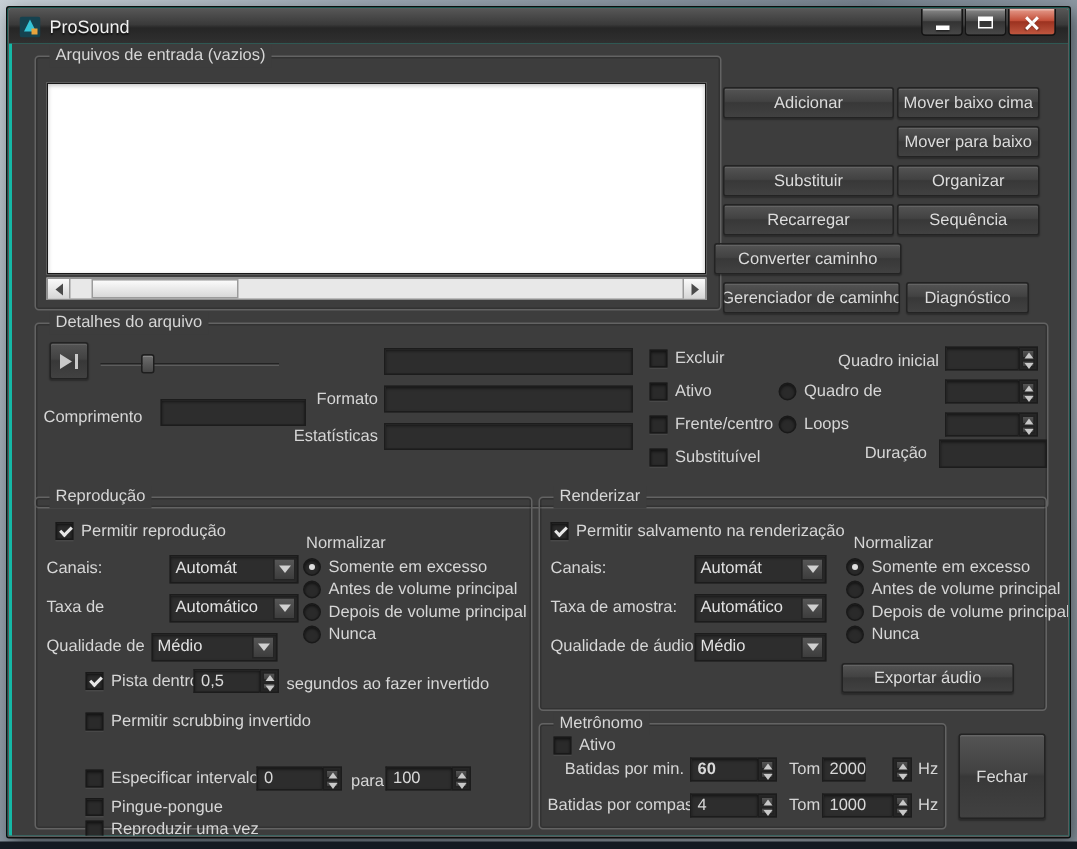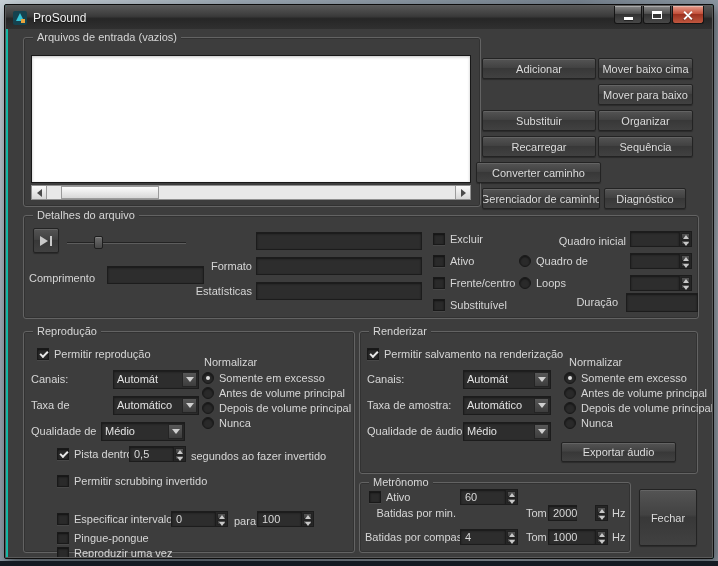--- a/index.html
+++ b/index.html
@@ -140,21 +140,21 @@
     <div class="btn" style="left:590px;top:29px;width:95px;height:21px;">Mover baixo cima</div>
     <div class="btn" style="left:590px;top:55px;width:95px;height:21px;">Mover para baixo</div>
     <div class="btn" style="left:474px;top:81px;width:114px;height:21px;">Substituir</div>
     <div class="btn" style="left:474px;top:107px;width:114px;height:21px;">Recarregar</div>
     <div class="btn" style="left:590px;top:81px;width:95px;height:21px;">Organizar</div>
     <div class="btn" style="left:590px;top:107px;width:95px;height:21px;">Sequência</div>
     <div class="btn" style="left:468px;top:133px;width:125px;height:21px;">Converter caminho</div>
     <div class="btn" style="left:474px;top:159px;width:118px;height:21px;">Gerenciador de caminho</div>
     <div class="btn" style="left:596px;top:159px;width:82px;height:21px;">Diagnóstico</div>
 
-    <div class="group" style="left:15px;top:186px;width:676px;height:104px;">
+    <div class="group" style="left:15px;top:186px;width:676px;height:124px;">
       <span class="legend">Detalhes do arquivo</span>
     </div>
     <div class="btn" style="left:25px;top:199px;width:26px;height:25px;">
       <span class="play-icon">
           <span class="play-tri"></span>
           <span class="play-bar"></span>
         </span>
     </div>
     <div class="slider-track" style="left:59px;top:213px;width:119px;"></div>
     <div class="slider-handle" style="left:86px;top:207px;"></div>
@@ -350,21 +350,21 @@
     <div class="btn" style="left:553px;top:413px;width:115px;height:20px;">Exportar áudio</div>
 
     <div class="group" style="left:351px;top:453px;width:272px;height:71px;">
       <span class="legend">Metrônomo</span>
     </div>
     <div class="row" style="left:361px;top:462px;">
       <span class="cb"></span>
       <span>Ativo</span>
     </div>
     <span class="lbl r" style="left:352px;top:478px;width:96px;">Batidas por min.</span>
-    <div class="spin" style="left:452px;top:460px;width:58px;height:16px;">
+    <div class="spin" style="left:452px;top:476px;width:58px;height:16px;font-weight:bold;">
       <div class="sfld">60</div>
       <div class="arr">
           <i class="up"></i>
           <i class="dn"></i>
         </div>
     </div>
     <span class="lbl" style="left:518px;top:478px;">Tom</span>
     <div class="spin" style="left:540px;top:476px;width:60px;height:16px;gap:18px;">
       <div class="sfld">2000</div>
       <div class="arr">

